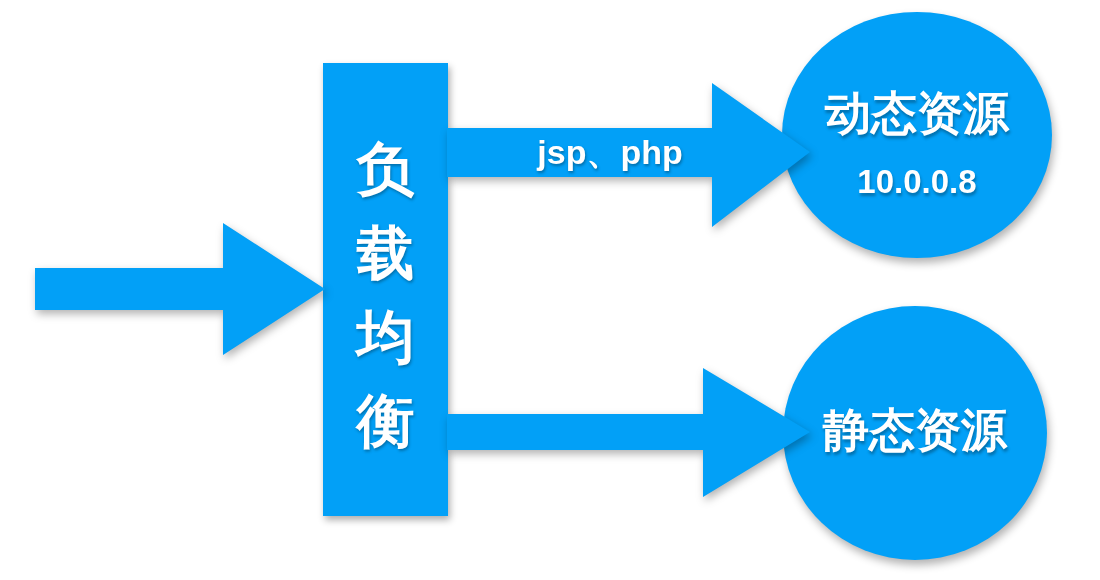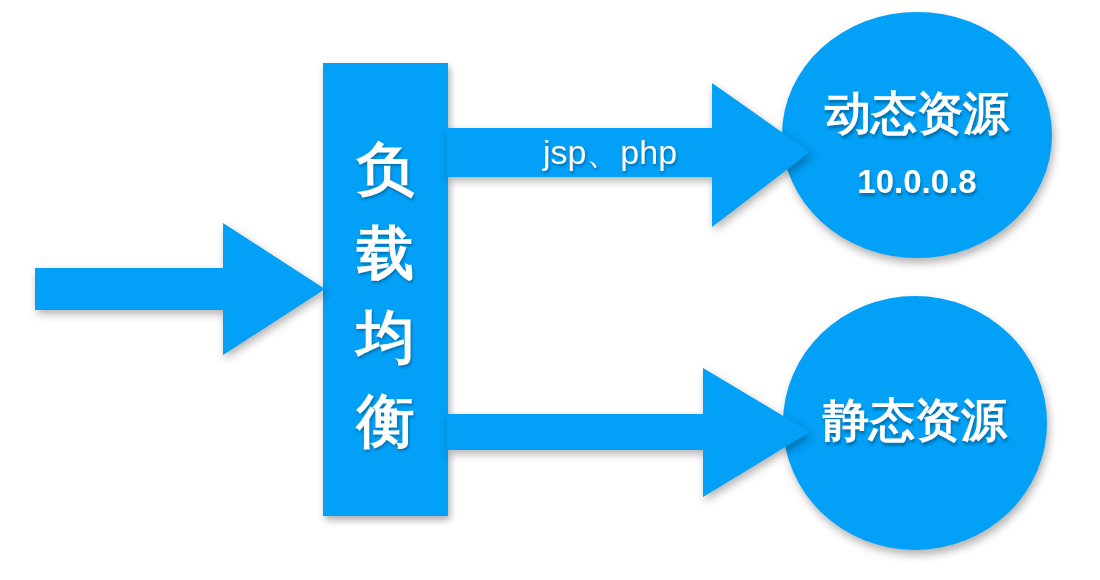--- a/index.html
+++ b/index.html
@@ -33,41 +33,41 @@
     font-size: 58px; font-weight: bold;
     line-height: 84px; height: 84px;
     text-shadow: 1px 2px 3px rgba(0,0,0,0.30);
   }
 
   .arrow-layer { z-index: 3; }
 
   .route-label {
     position: absolute;
     color: var(--text-on-accent);
-    font-size: 34px; font-weight: normal;
+    font-size: 34px; font-weight: bold;
     text-align: center;
     text-shadow: 1px 2px 3px rgba(0,0,0,0.32);
     z-index: 4;
     white-space: nowrap;
   }
   .route-label.top { left: 460px; top: 128px; width: 300px; line-height: 49px; }
   .route-label.bottom { left: 450px; top: 410px; width: 295px; line-height: 40px; }
 
   .server-node {
     position: absolute;
     background: var(--accent);
     border-radius: 50%;
     box-shadow: 2px 5px 8px rgba(0,0,0,0.30);
     z-index: 1;
     display: flex; flex-direction: column;
     justify-content: center; align-items: center;
     text-align: center;
   }
   .server-node.dynamic { left: 782px; top: 12px;  width: 270px; height: 246px; }
-  .server-node.static  { left: 783px; top: 296px; width: 264px; height: 254px; }
+  .server-node.static  { left: 783px; top: 306px; width: 264px; height: 254px; }
   .server-node.dynamic .node-text { transform: translateY(14px); }
   .server-node.static  .node-text { transform: translateY(-3px); }
 
   .node-name {
     color: var(--text-on-accent);
     font-size: 46px; font-weight: bold; line-height: 66px;
     text-shadow: 1px 3px 3px rgba(0,0,0,0.30);
     white-space: nowrap;
   }
   .node-ip {

